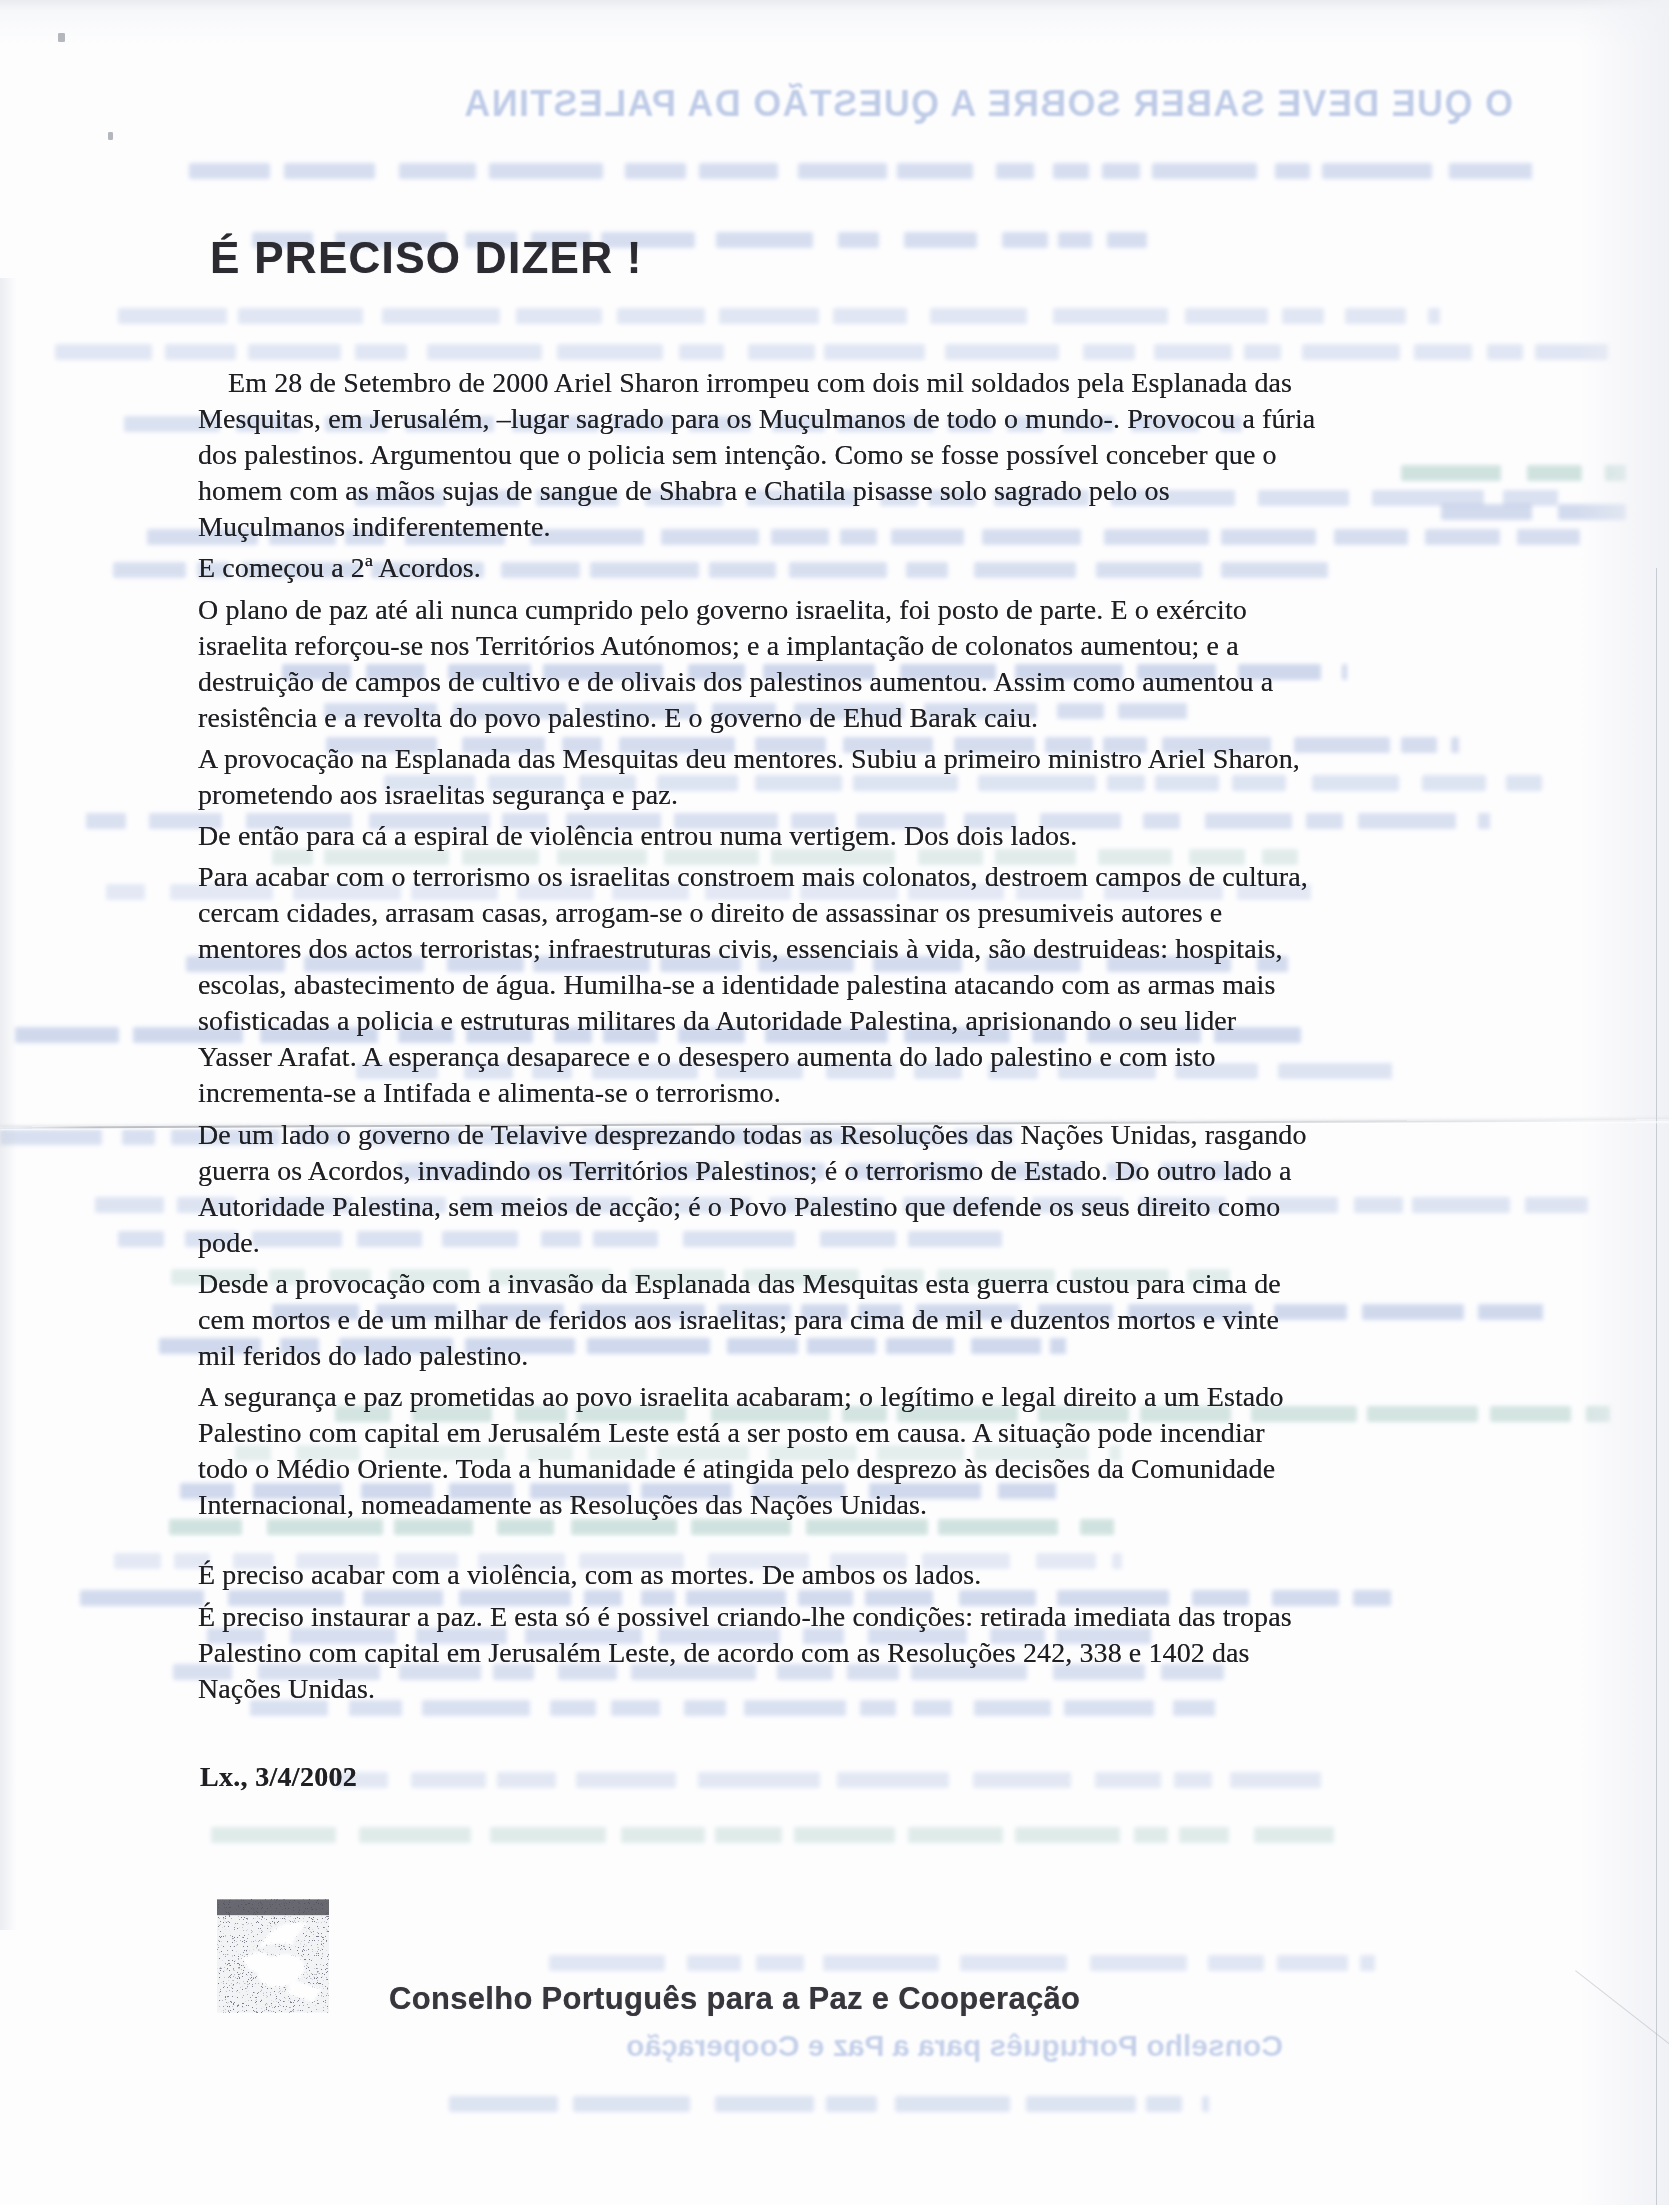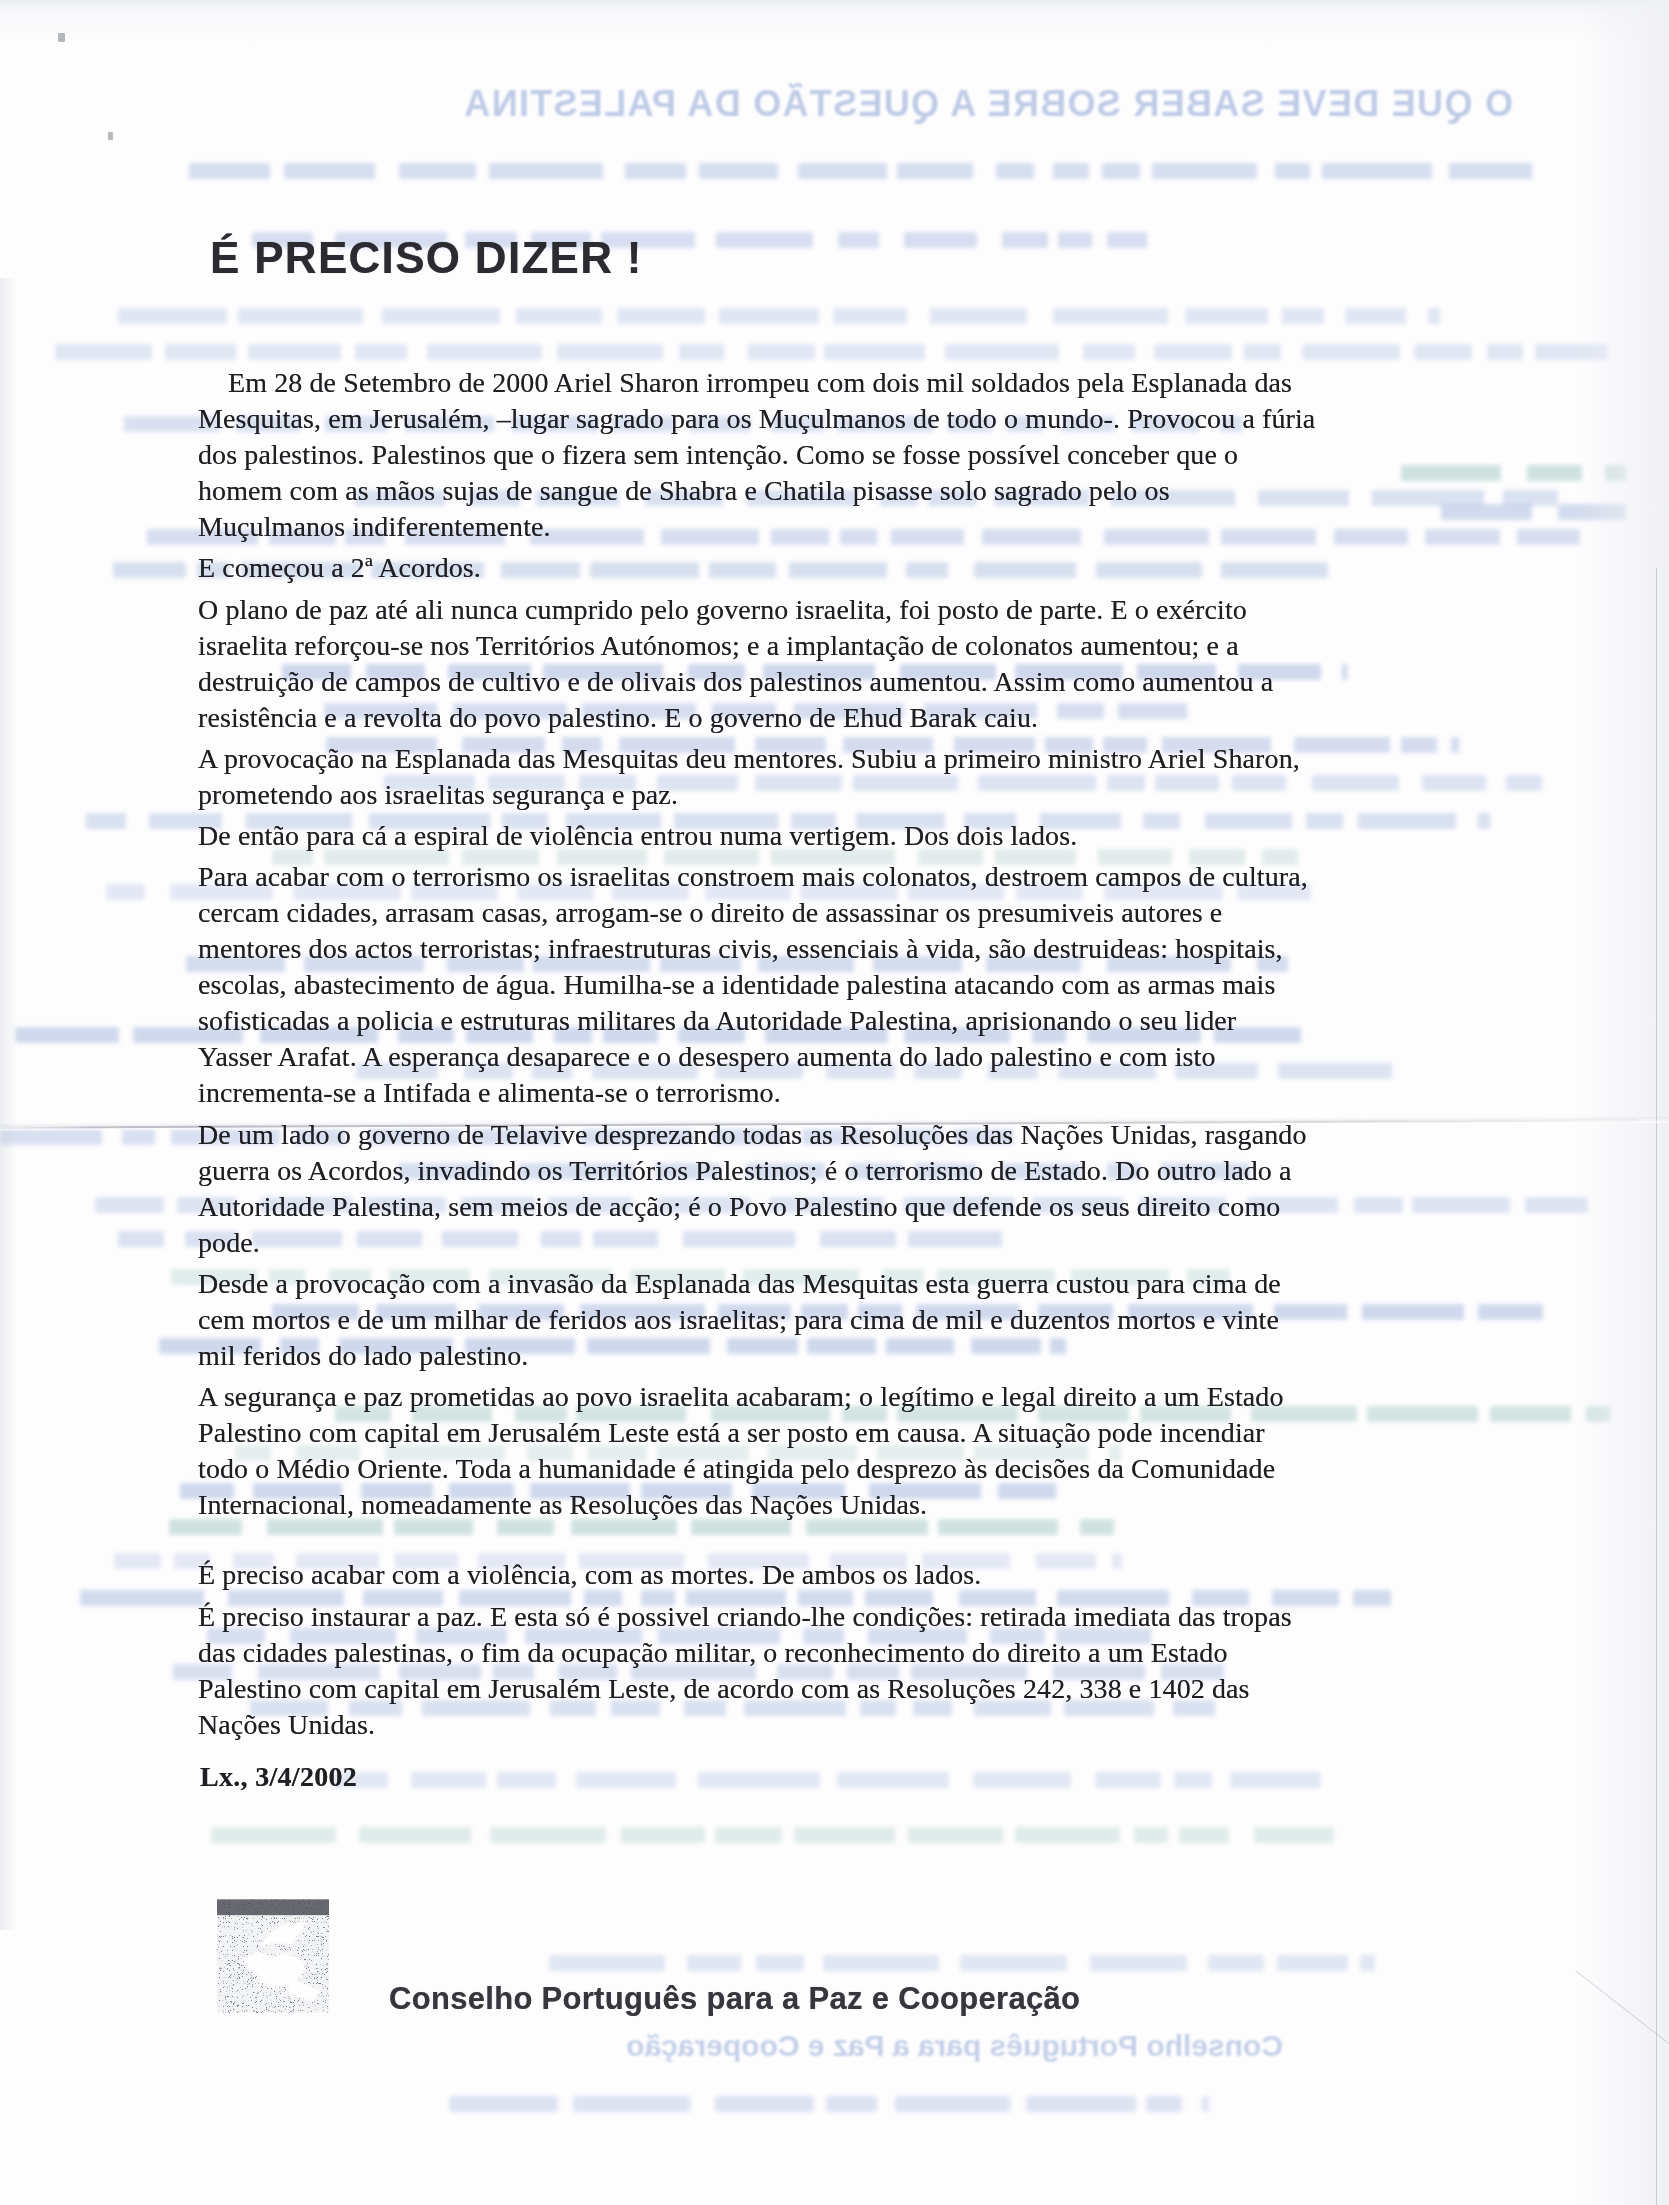--- a/index.html
+++ b/index.html
@@ -126,21 +126,21 @@
   <div class="crease-diag"></div>
   <div class="speck" style="left:58px;top:33px;width:6.6px;height:9.3px;"></div>
   <div class="speck" style="left:108px;top:132px;width:5.3px;height:8px;"></div>
 
   <h1 class="title">É PRECISO DIZER !</h1>
 
   <div class="body" id="bodyText">
       <div class="para indent-first">
         <div class="line">Em 28 de Setembro de 2000 Ariel Sharon irrompeu com dois mil soldados pela Esplanada das</div>
         <div class="line">Mesquitas, em Jerusalém, –lugar sagrado para os Muçulmanos de todo o mundo-. Provocou a fúria</div>
-        <div class="line">dos palestinos. Palestinos que o fizera sem intenção.  Como se fosse possível  conceber que o</div>
+        <div class="line">dos palestinos. Argumentou que o policia sem intenção.  Como se fosse possível  conceber que o</div>
         <div class="line">homem com as mãos sujas de sangue de Shabra e Chatila pisasse solo sagrado pelo os</div>
         <div class="line">Muçulmanos indiferentemente.</div>
       </div>
       <div class="para">
         <div class="line">E começou a 2ª Acordos.</div>
       </div>
       <div class="para">
         <div class="line">O plano de paz até ali nunca cumprido pelo governo israelita, foi posto de parte. E o exército</div>
         <div class="line">israelita reforçou-se nos Territórios Autónomos; e a implantação de colonatos aumentou; e a</div>
         <div class="line">destruição de campos de cultivo e de olivais dos palestinos aumentou. Assim como aumentou a</div>
@@ -177,21 +177,20 @@
         <div class="line">A segurança e paz prometidas ao povo israelita acabaram; o legítimo e legal direito a um Estado</div>
         <div class="line">Palestino com capital em Jerusalém Leste está a ser posto em causa. A situação pode incendiar</div>
         <div class="line">todo o Médio Oriente. Toda a humanidade é atingida pelo desprezo às decisões da Comunidade</div>
         <div class="line">Internacional, nomeadamente as Resoluções das Nações Unidas.</div>
       </div>
       <div class="para gap-before">
         <div class="line">É preciso acabar com a violência, com as mortes. De ambos os lados.</div>
       </div>
       <div class="para">
         <div class="line">É preciso instaurar a paz.  E esta só é possivel criando-lhe condições: retirada imediata das tropas</div>
-        <div class="line">das cidades palestinas, o fim da ocupação militar, o reconhecimento do direito a um Estado</div>
         <div class="line">Palestino com capital em Jerusalém Leste, de acordo com as Resoluções 242, 338 e 1402 das</div>
         <div class="line">Nações Unidas.</div>
       </div>
     </div>
 
   <div class="date">Lx., 3/4/2002</div>
 
   <div class="logo">
     <svg width="112" height="114" viewBox="0 0 170 172">
       <defs>

